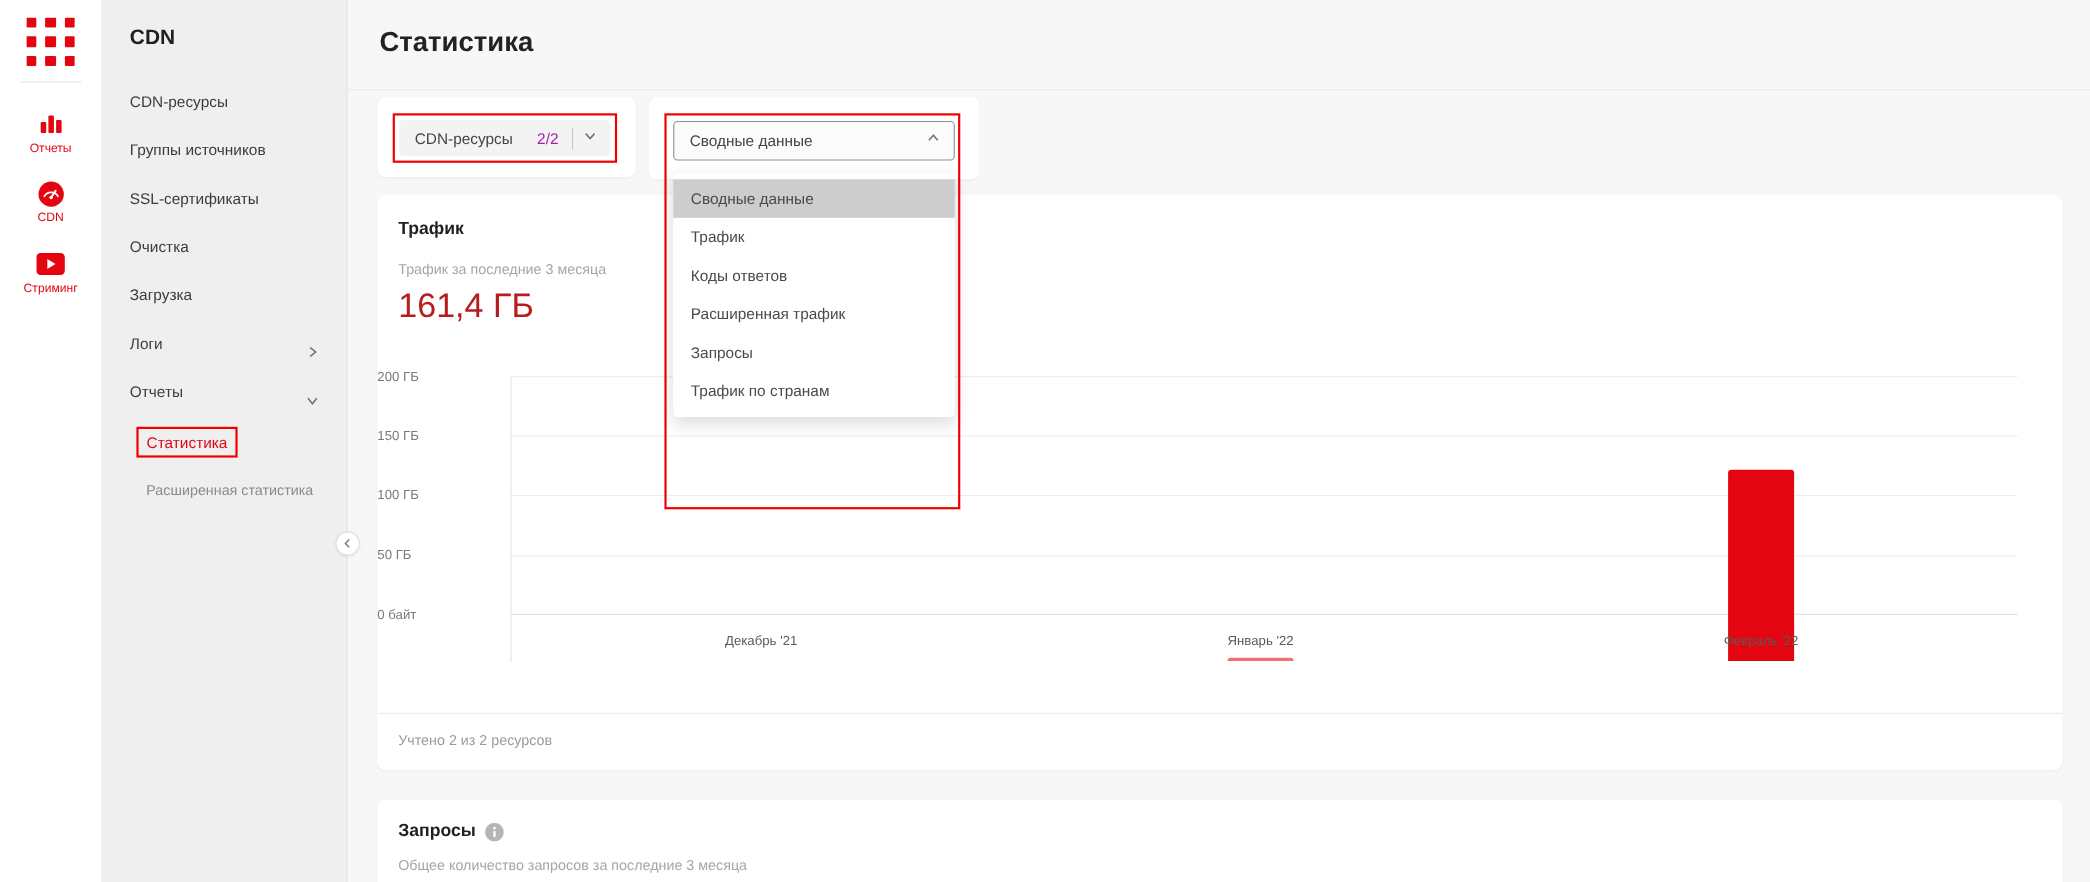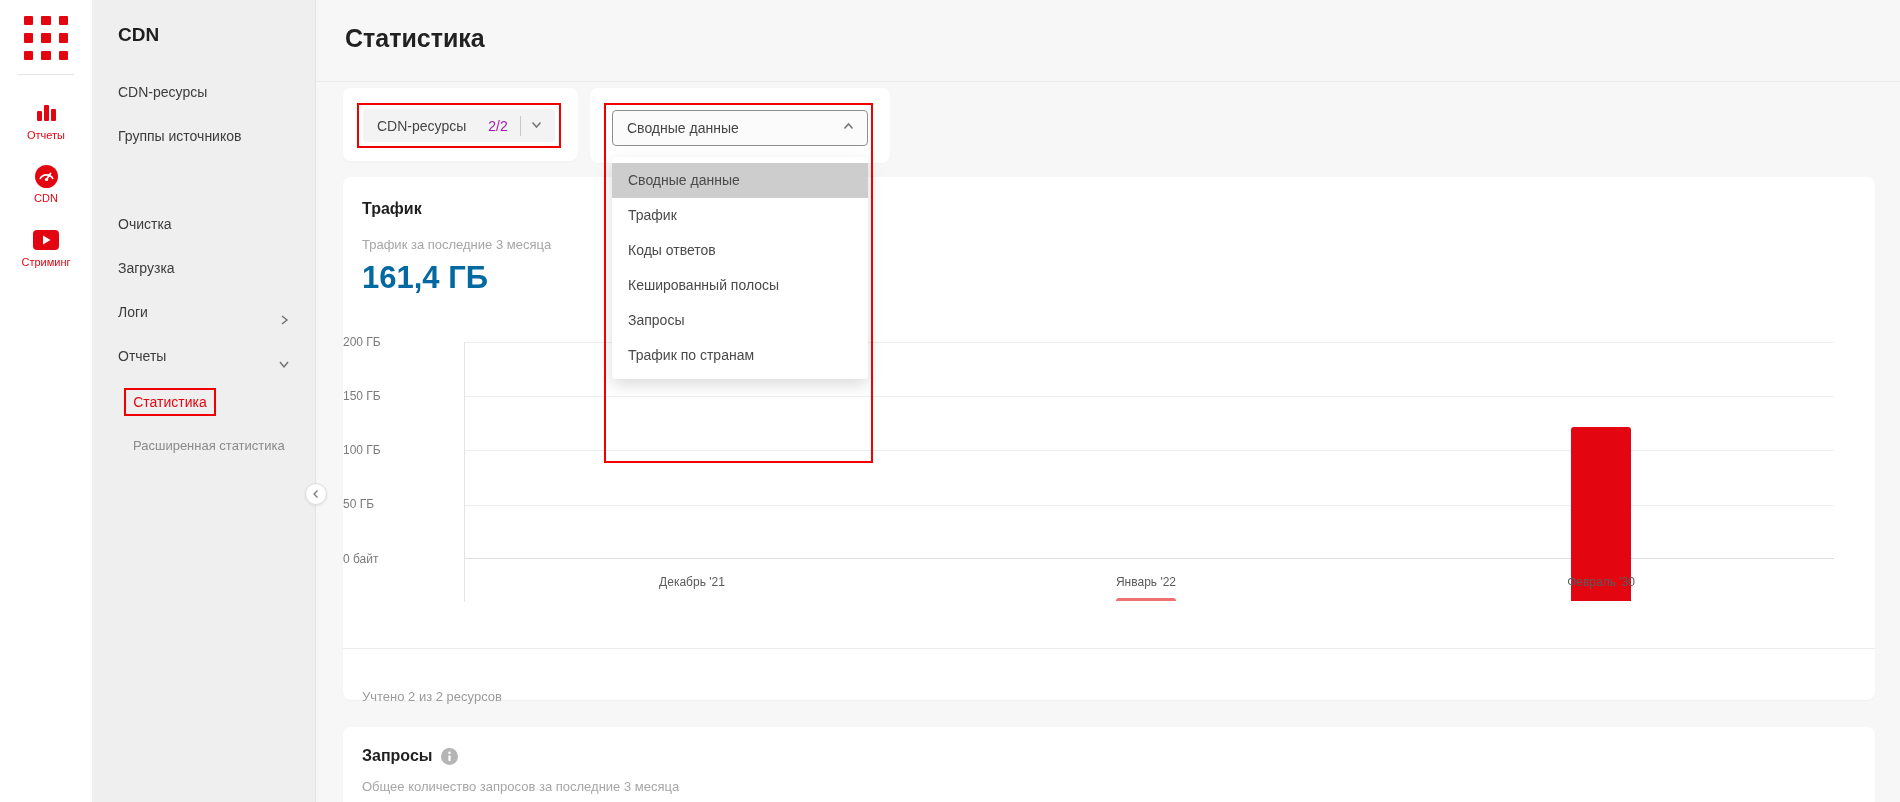--- a/index.html
+++ b/index.html
@@ -47,32 +47,32 @@
 
   .menu { position:absolute; left:296px; top:157px; width:256px; background:#ffffff; border-radius:4px; box-shadow:0 6px 16px rgba(0,0,0,.14); padding:6px 0; z-index:11; }
   .menu .opt { height:35px; line-height:35px; padding-left:16px; font-size:14px; color:#4a4a4a; cursor:pointer; }
   .menu .opt.selected { background:#cdcdcd; }
 
   
   .card { position:absolute; background:#ffffff; border-radius:8px; box-shadow:0 1px 2px rgba(0,0,0,.03); }
   .traffic-card { left:27px; top:177px; width:1532px; height:523px; }
   .card-title { position:absolute; left:19px; top:23px; font-size:16px; font-weight:700; color:#1f1f1f; }
   .card-sub { position:absolute; left:19px; top:60px; font-size:13px; color:#a6a6a6; }
-  .big-num { position:absolute; left:19px; top:83px; font-size:31px; font-weight:700; color:#0369a1; }
+  .big-num { position:absolute; left:19px; top:83px; font-size:31px; font-weight:400; color:#b91c1c; }
 
   .chart { position:absolute; left:0; top:165px; width:1532px; height:260px; }
   .ytick { position:absolute; left:0; width:87px; text-align:left; font-size:12px; color:#7a7a7a; }
   .plot { position:absolute; left:121px; top:0; width:1369px; height:260px; border-left:1px solid #e4e4e4; }
   .gline { position:absolute; left:0; width:1369px; height:1px; background:#ededed; }
   .gline.base { background:#dfdfdf; }
   .bar { position:absolute; bottom:1px; width:60px; border-radius:3px 3px 0 0; }
   .xlabel { position:absolute; top:233px; width:160px; text-align:center; font-size:12px; color:#5a5a5a; }
 
   .card-footer-divider { position:absolute; left:0; top:471px; width:1532px; height:1px; background:#ececec; }
-  .card-footer { position:absolute; left:19px; top:488px; font-size:13px; color:#9b9b9b;margin-top:24px; }
+  .card-footer { position:absolute; left:19px; top:488px; font-size:13px; color:#9b9b9b; }
 
   
   .requests-card { left:27px; top:727px; width:1532px; height:160px; }
   .req-title-row { position:absolute; left:19px; top:20px; display:flex; align-items:center; }
   .req-title { font-size:16px; font-weight:700; color:#1f1f1f; }
   .info-ic { width:17px; height:17px; margin-left:9px; cursor:pointer; }
   .req-sub { position:absolute; left:19px; top:52px; font-size:13px; color:#a6a6a6; }
 </style>
 </head>
 <body>
@@ -131,20 +131,21 @@
       </div>
       <div class="rlb">Стриминг</div>
     </div>
   </aside>
 
   <nav class="sidebar">
     <div class="sb-title">CDN</div>
 
     <div class="sb-item" style="top:77px;"><span>CDN-ресурсы</span></div>
     <div class="sb-item" style="top:121px;"><span>Группы источников</span></div>
+    <div class="sb-item" style="top:165px;"><span>SSL-сертификаты</span></div>
     <div class="sb-item" style="top:209px;"><span>Очистка</span></div>
     <div class="sb-item" style="top:253px;"><span>Загрузка</span></div>
     <div class="sb-item" style="top:297px;">
       <span>Логи</span>
       <span class="chev"><svg width="12" height="12" viewBox="0 0 12 12">
             <polyline points="4,2 9,6 4,10" fill="none" stroke="#6f6f6f" stroke-width="1.4"></polyline>
           </svg></span>
     </div>
     <div class="sb-item" style="top:341px;">
       <span>Отчеты</span>
@@ -187,21 +188,21 @@
       <span class="lbl">Сводные данные</span>
       <span><svg width="13" height="13" viewBox="0 0 13 13">
             <polyline points="2.5,8.5 6.5,4 10.5,8.5" fill="none" stroke="#757575" stroke-width="1.5"></polyline>
           </svg></span>
     </div>
 
     <div class="menu">
       <div class="opt selected">Сводные данные</div>
       <div class="opt">Трафик</div>
       <div class="opt">Коды ответов</div>
-      <div class="opt">Кешированный полосы</div>
+      <div class="opt">Расширенная трафик</div>
       <div class="opt">Запросы</div>
       <div class="opt">Трафик по странам</div>
     </div>
 
     <div class="ann-box ann1"></div>
     <div class="ann-box ann2"></div>
 
     <section class="card traffic-card">
       <div class="card-title">Трафик</div>
       <div class="card-sub">Трафик за последние 3 месяца</div>
@@ -220,21 +221,21 @@
           <div class="gline" style="top:108px;"></div>
           <div class="gline" style="top:163px;"></div>
           <div class="gline base" style="top:216px;"></div>
 
           <div class="bar" style="left: 197px; height: 0px; background: rgb(227, 6, 17);"></div>
           <div class="bar" style="left: 651px; height: 3px; background: rgb(240, 112, 112);"></div>
           <div class="bar" style="left: 1106px; height: 173.772px; background: rgb(227, 6, 17);"></div>
 
           <span class="xlabel" style="left:147px;">Декабрь '21</span>
           <span class="xlabel" style="left:601px;">Январь '22</span>
-          <span class="xlabel" style="left:1056px;">Февраль '30</span>
+          <span class="xlabel" style="left:1056px;">Февраль '22</span>
         </div>
       </div>
 
       <div class="card-footer-divider"></div>
       <div class="card-footer">Учтено 2 из 2 ресурсов</div>
     </section>
 
     <section class="card requests-card">
       <div class="req-title-row">
         <span class="req-title">Запросы</span>

